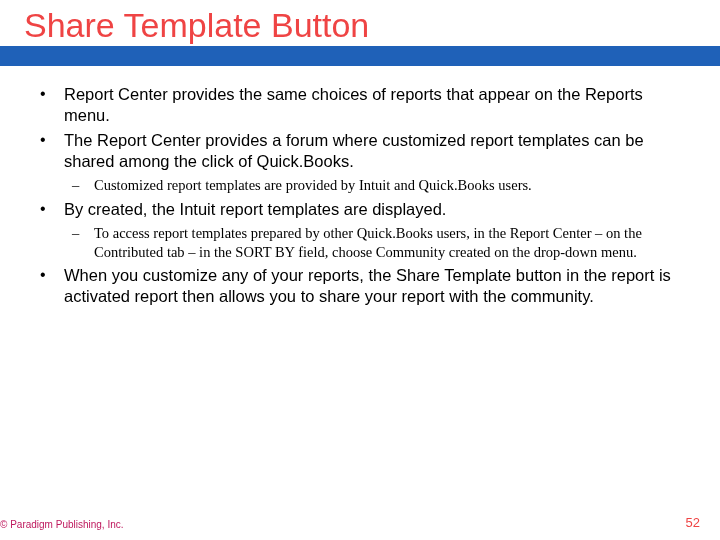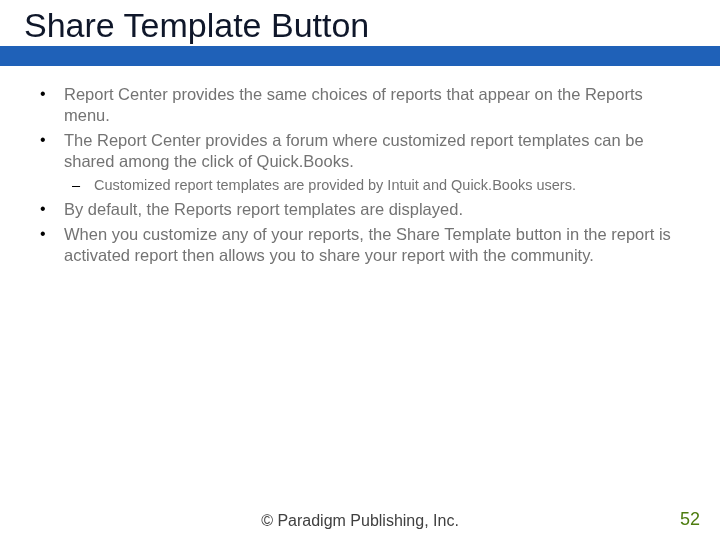--- a/index.html
+++ b/index.html
@@ -20,27 +20,27 @@
     top:46px;
     left:0; right:0;
     height:20px;
     background:#1f61b8;
   }
   h1.slide-title{
     position:relative;
     z-index:2;
     font-size:34px;
     font-weight:400;
-    color:#0f172a;
+    color:#ef4444;
     padding:6px 0 0 24px;
   }
   .content {
     padding: 18px 34px 0 34px;
     font-size: 16.5px;
-    color: #737373;
+    color: #000000;
     line-height: 1.28;
   }
   ul.level1 {
     list-style: none;
     padding-left: 0;
   }
   ul.level1 > li {
     position: relative;
     padding-left: 30px;
     margin-bottom: 4px;
@@ -51,47 +51,48 @@
     left: 6px;
     top: 0;
     font-size: 16px;
     color:#000;
   }
   ul.level2 {
     list-style: none;
     padding-left: 0;
     margin: 4px 0 4px 0;
     font-size: 14.5px;
+    font-family: Liberation Serif, serif;
   }
   ul.level2 > li {
     position: relative;
     padding-left: 30px;
     margin-bottom: 2px;
   }
   ul.level2 > li::before {
     content: "–";
     position: absolute;
     left: 8px;
     top: 0;
     color:#000;
   }
   .footer-copy {
     position: absolute;
     bottom: 10px;
     width: 100%;
-    text-align: center;
-    font-size: 16px;
-    color: #404040;
+    text-align: left;
+    font-size: 10px;
+    color: #be185d;
   }
   .page-num {
     position: absolute;
     bottom: 10px;
     right: 20px;
-    font-size: 18px;
-    color: #4d7c0f;
+    font-size: 13px;
+    color: #ef4444;
   }
 </style>
 </head>
 <body>
 
 <div class="title-wrap">
   <div class="blue-band"></div>
   <h1 class="slide-title">Share Template Button</h1>
 </div>
 
@@ -100,21 +101,24 @@
     <li>
       <span>Report Center provides the same choices of reports that appear on the Reports menu.</span>
     </li>
     <li>
       <span>The Report Center provides a forum where customized report templates can be shared among the click of Quick.Books.</span>
       <ul class="level2">
         <li>Customized report templates are provided by Intuit and Quick.Books users.</li>
       </ul>
     </li>
     <li>
-      <span>By default, the Reports report templates are displayed.</span>
+      <span>By created, the Intuit report templates are displayed.</span>
+      <ul class="level2">
+        <li>To access report templates prepared by other Quick.Books users, in the Report Center – on the Contributed tab – in the SORT BY field, choose Community created on the drop-down menu.</li>
+      </ul>
     </li>
     <li>
       <span>When you customize any of your reports, the Share Template button in the report is activated report then allows you to share your report with the community.</span>
     </li>
   </ul>
 </div>
 
 <div class="footer-copy">© Paradigm Publishing, Inc.</div>
 <div class="page-num">52</div>
 

